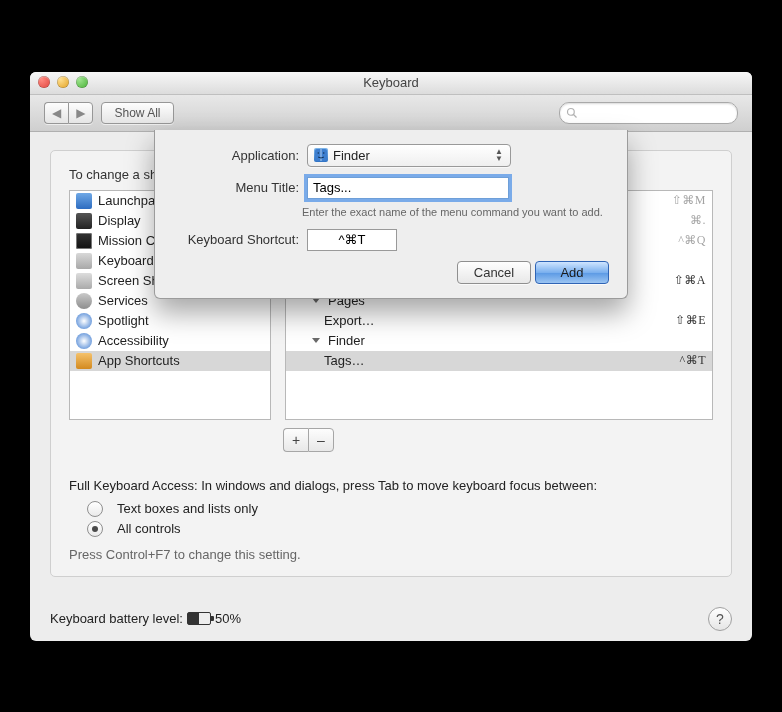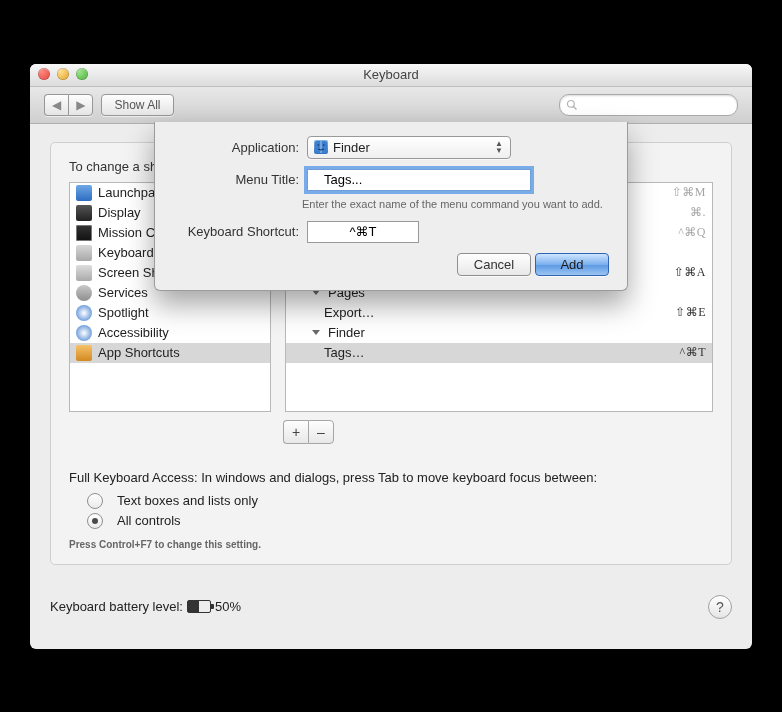--- a/index.html
+++ b/index.html
@@ -75,23 +75,23 @@
   .pmrow{display:flex;margin-top:8px;}
   .pm{width:24px;height:22px;border:1px solid #a6a6a6;background:linear-gradient(#fdfdfd,#e8e8e8);
     display:flex;align-items:center;justify-content:center;font-size:14px;color:#444;}
   .pm:first-child{border-radius:4px 0 0 4px;border-right:none;}
   .pm:last-child{border-radius:0 4px 4px 0;}
   .kbaccess{margin-top:26px;font-size:13px;}
   .radios{margin:6px 0 0 18px;}
   .radio{display:flex;align-items:center;gap:14px;height:20px;}
   .rb{width:14px;height:14px;border-radius:50%;border:1px solid #8f8f8f;background:linear-gradient(#fff,#eaeaea);display:flex;align-items:center;justify-content:center;}
   .rb.on::after{content:"";width:6px;height:6px;border-radius:50%;background:#4a4a4a;}
-  .hint{font-size:10px;color:#666;margin-top:8px;font-weight:bold;}
-  
-  .footer{display:flex;align-items:center;padding:14px 20px 30px 20px;font-size:13px;}
+  .hint{font-size:13px;color:#666;margin-top:8px;}
+  
+  .footer{display:flex;align-items:center;padding:14px 20px 10px 20px;font-size:13px;}
   .helpbtn{margin-left:auto;width:22px;height:22px;border-radius:50%;border:1px solid #a0a0a0;
     background:linear-gradient(#fff,#e5e5e5);display:flex;align-items:center;justify-content:center;font-size:14px;color:#555;}
   .batt{display:inline-block;width:22px;height:11px;border:1.5px solid #333;border-radius:2px;position:relative;margin:0 4px;vertical-align:-1px;}
   .batt::after{content:"";position:absolute;right:-4px;top:2.5px;width:2.5px;height:5px;background:#333;border-radius:0 1px 1px 0;}
   .batt i{display:block;width:50%;height:100%;background:#333;}
 
   
   .sheet{
     position:absolute;top:58px;left:50%;transform:translateX(-50%);
     width:436px;background:#eee;border:1px solid #9b9b9b;border-top:none;
@@ -102,21 +102,21 @@
   .frow{display:flex;align-items:center;margin-bottom:10px;}
   .flabel{width:126px;text-align:right;padding-right:8px;font-size:13px;color:#333;}
   .popup{
     flex:none;width:190px;height:21px;border:1px solid #999;border-radius:4px;
     background:linear-gradient(#fff,#efefef);display:flex;align-items:center;padding:0 6px;font-size:13px;
     box-shadow:0 1px 0 rgba(255,255,255,.6),inset 0 1px 0 #fff;position:relative;
   }
   .popup .arrows{position:absolute;right:4px;width:14px;text-align:center;line-height:7px;font-size:8px;color:#555;}
   .popup .face{width:14px;height:14px;margin-right:5px;border-radius:2px;background:linear-gradient(#7fb6e8,#2f73c5);display:flex;align-items:center;justify-content:center;}
   .txtin{
-    height:20px;border:1px solid #999;background:#fff;font-size:13px;padding:0 16px;
+    height:20px;border:1px solid #999;background:#fff;font-size:13px;padding:0 5px;
   }
   .focus{box-shadow:0 0 0 3px rgba(109,163,232,.9);border-color:#6e9fd8;}
   .subhint{font-size:11px;color:#666;margin:-4px 0 10px 110px;line-height:14px;padding-left:19px;}
   .sheetbtns{display:flex;justify-content:flex-end;gap:4px;margin-top:6px;}
   .osxbtn{
     min-width:72px;height:21px;border-radius:4px;border:1px solid #8f8f8f;
     background:linear-gradient(#fefefe,#e8e8e8);font-size:13px;color:#333;
     display:flex;align-items:center;justify-content:center;
     box-shadow:0 1px 0 rgba(255,255,255,.7);
   }

